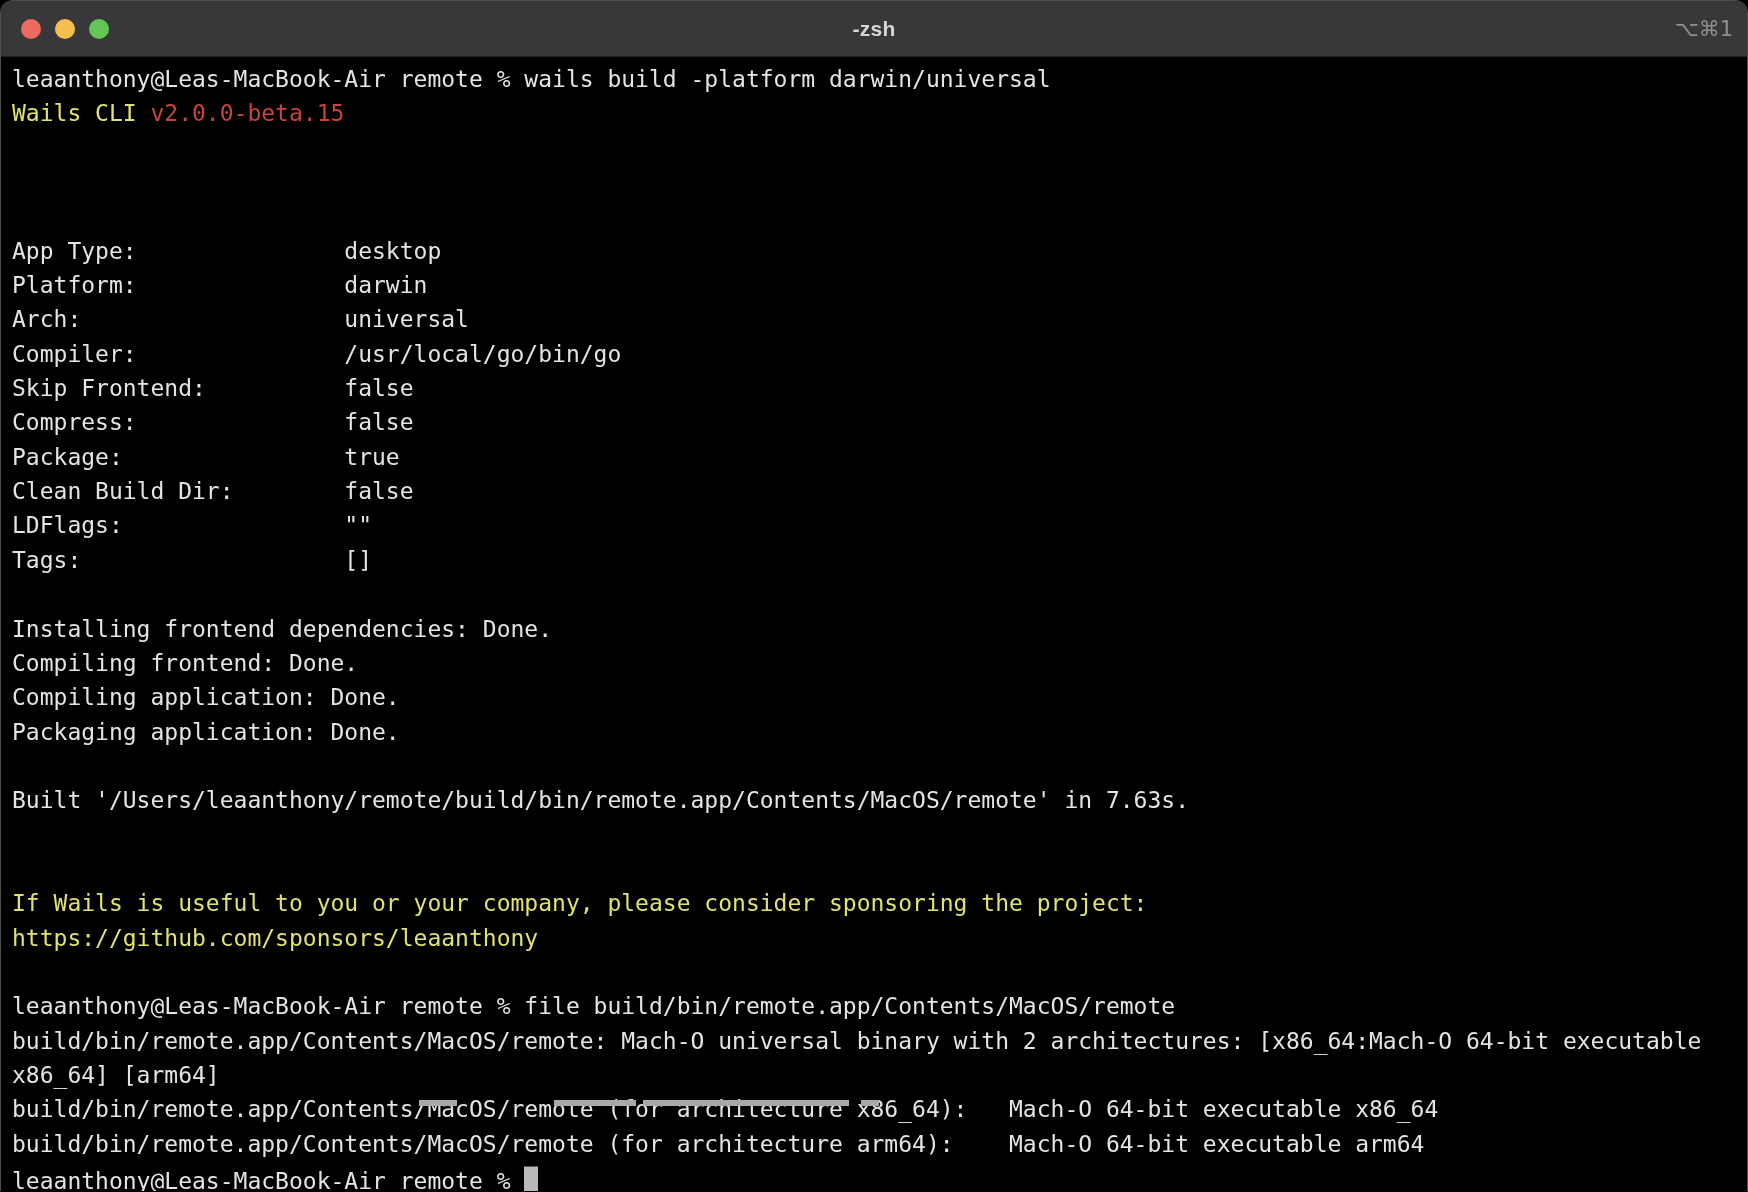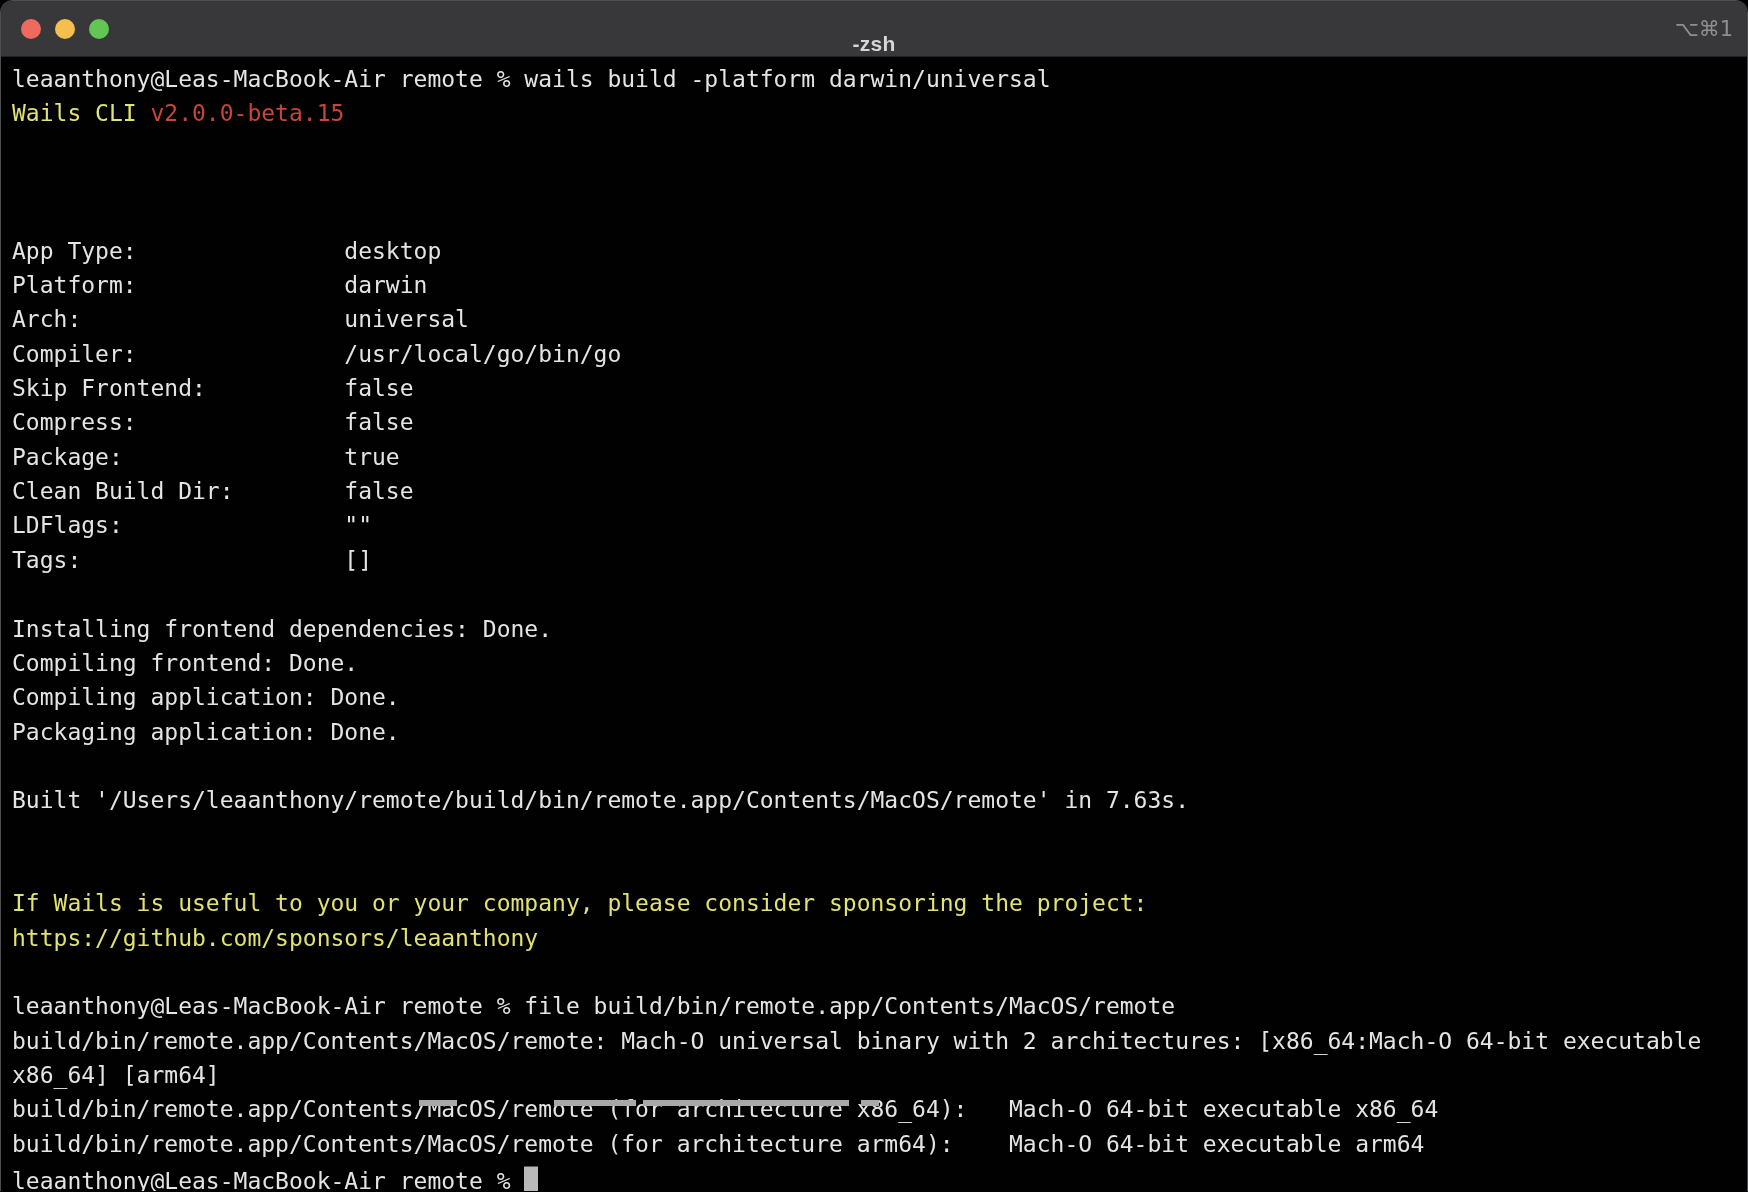--- a/index.html
+++ b/index.html
@@ -20,21 +20,21 @@
     overflow: hidden;
     background: #010101;
     box-sizing: content-box;
   }
   .titlebar {
     position: relative;
     height: 55px;
     background: #38383a;
     border-bottom: 1px solid #222224;
     display: flex;
-    align-items: flex-end;
+    align-items: center;
   }
   .traffic-lights {
     position: absolute;
     left: 20px;
     top: 0;
     height: 55px;
     display: flex;
     align-items: center;
     gap: 14px;
   }

